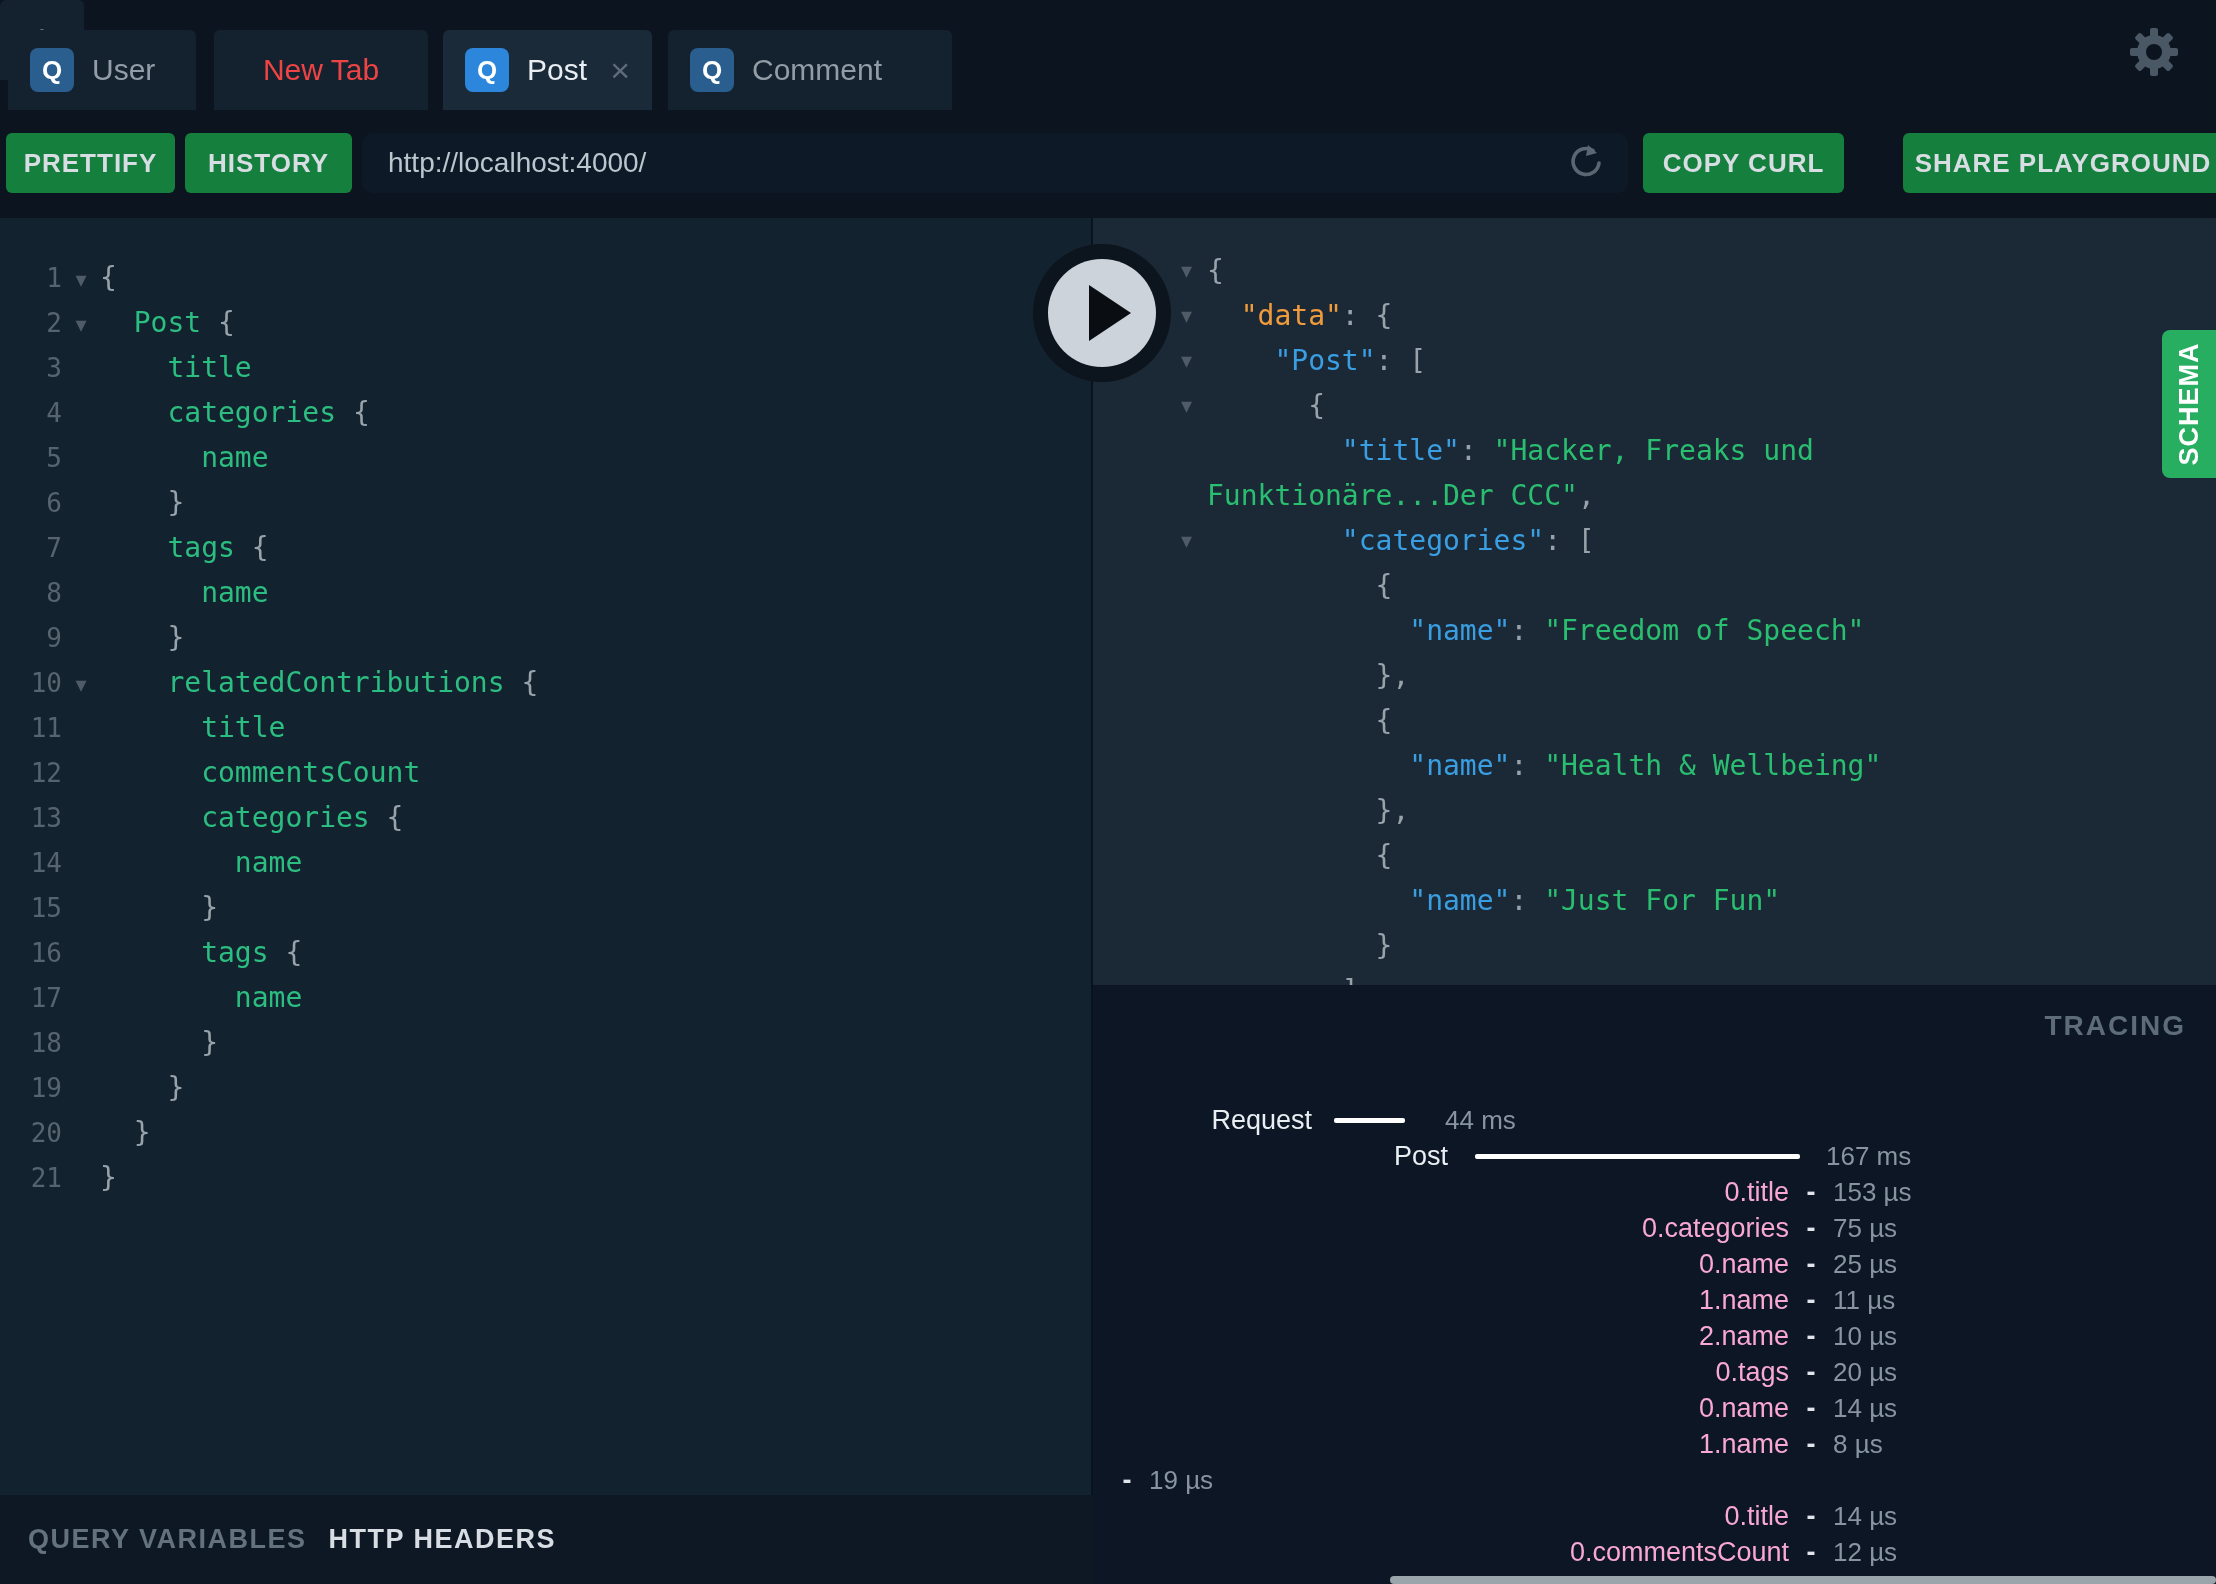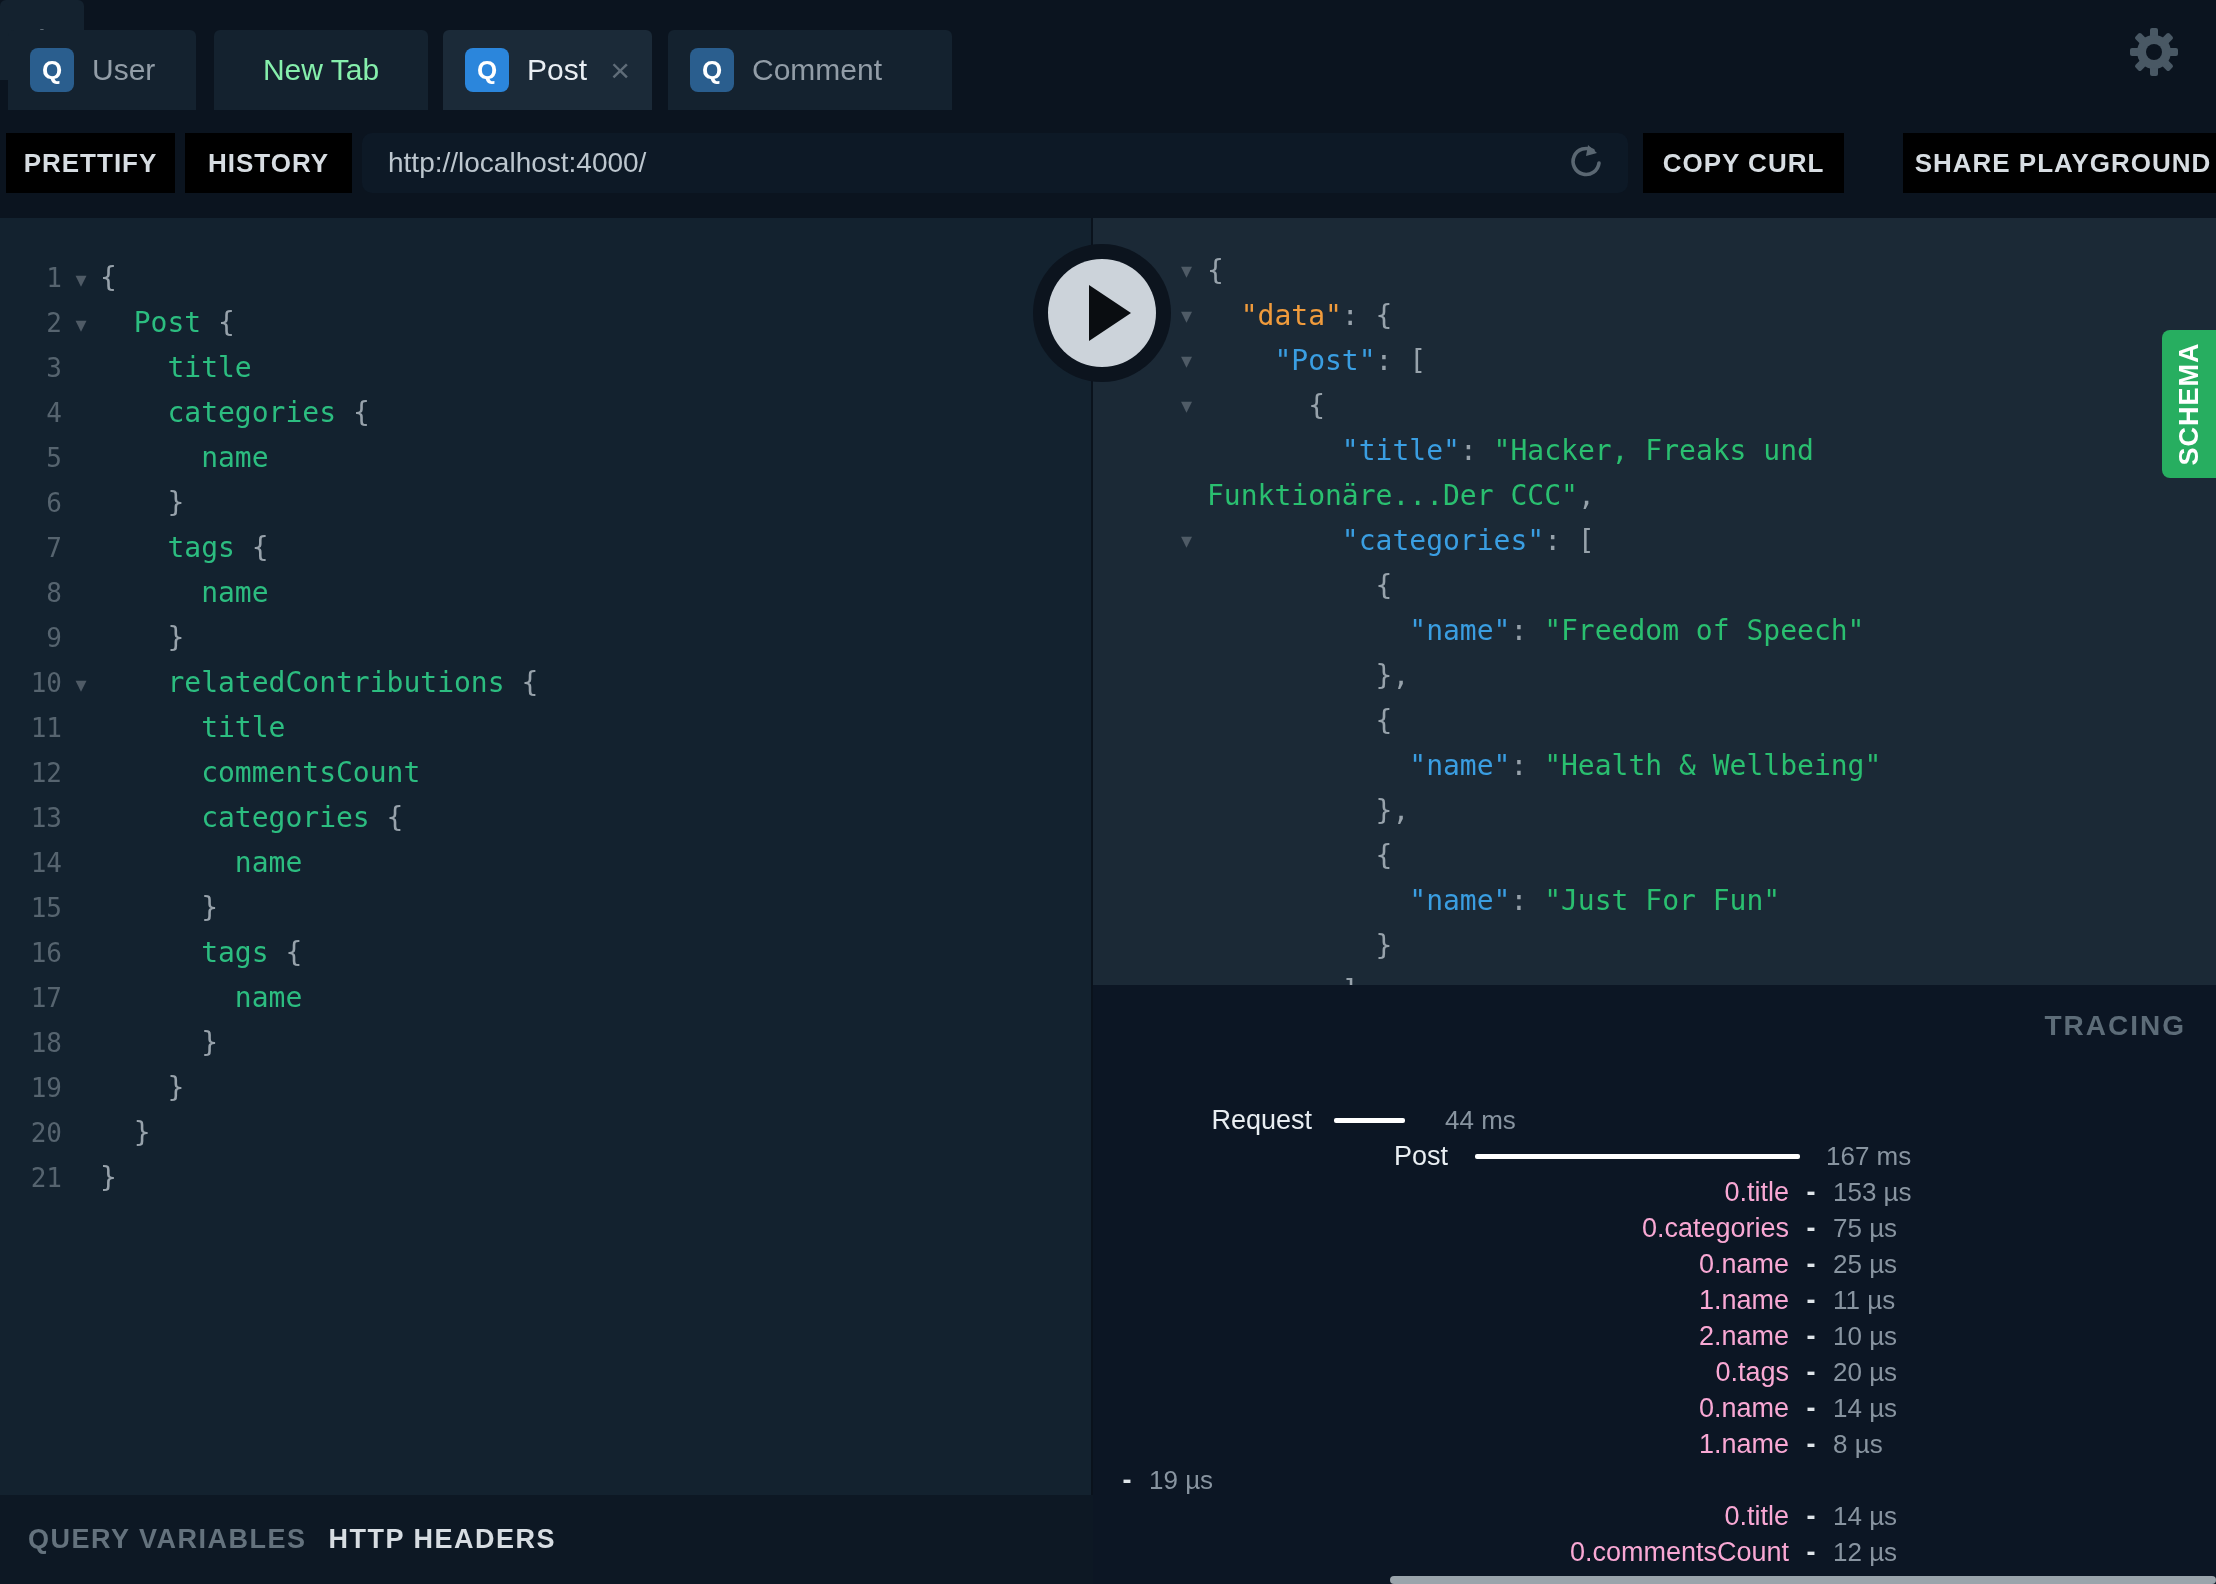--- a/index.html
+++ b/index.html
@@ -11,31 +11,31 @@
   .tabs{position:absolute;left:8px;top:30px;height:80px;display:flex;}
   .tab{height:80px;display:flex;align-items:center;background:#14222f;border-radius:6px 6px 0 0;
        padding:0 22px;cursor:pointer;}
   .tab.active{background:#1b2a38;}
   .tab:nth-child(1){width:188px;margin-right:18px;}
   .tab:nth-child(2){width:214px;margin-right:15px;justify-content:center;}
   .tab:nth-child(3){width:209px;margin-right:16px;}
   .tab:nth-child(4){width:284px;margin-right:20px;}
   .tab-label{font-size:30px;color:#929da7;white-space:nowrap;}
   .tab.active .tab-label{color:#e9eef3;}
-  .tab:nth-child(2) .tab-label{color:#86efac;}
+  .tab:nth-child(2) .tab-label{color:#ef4444;}
   .q-badge{width:44px;height:44px;border-radius:8px;background:#2a5e8e;color:#fff;font-weight:bold;
            font-size:26px;display:flex;align-items:center;justify-content:center;margin-right:18px;flex:none;}
   .tab.active .q-badge{background:#2b86dc;}
   .tab-close{margin-left:auto;color:#5f6c78;font-size:34px;line-height:1;padding-left:14px;}
   .tab-add{width:84px;height:80px;background:#14222f;border-radius:6px 6px 0 0;display:flex;
            align-items:center;justify-content:center;font-size:46px;color:#76828c;cursor:pointer;}
   .gear{position:absolute;left:2126px;top:24px;width:56px;height:56px;cursor:pointer;}
 
   
-  .tbtn{position:absolute;top:133px;height:60px;background:#000000;border-radius:0;color:#d7dde2;
+  .tbtn{position:absolute;top:133px;height:60px;background:#15803d;border-radius:6px;color:#d7dde2;
         font-size:26px;font-weight:bold;letter-spacing:1px;display:flex;align-items:center;
         justify-content:center;cursor:pointer;white-space:nowrap;}
   #btn-prettify{left:6px;width:169px;}
   #btn-history{left:185px;width:167px;}
   #btn-copycurl{left:1643px;width:201px;}
   #btn-share{left:1903px;width:320px;}
   .urlbar{position:absolute;left:362px;top:133px;width:1266px;height:60px;background:#0d1926;
           border-radius:10px;display:flex;align-items:center;padding:0 20px 0 26px;}
   .urlbar .url-text{font-size:28px;color:#bcc6ce;flex:1;white-space:nowrap;overflow:hidden;}
   .reload{width:44px;height:44px;flex:none;cursor:pointer;}

